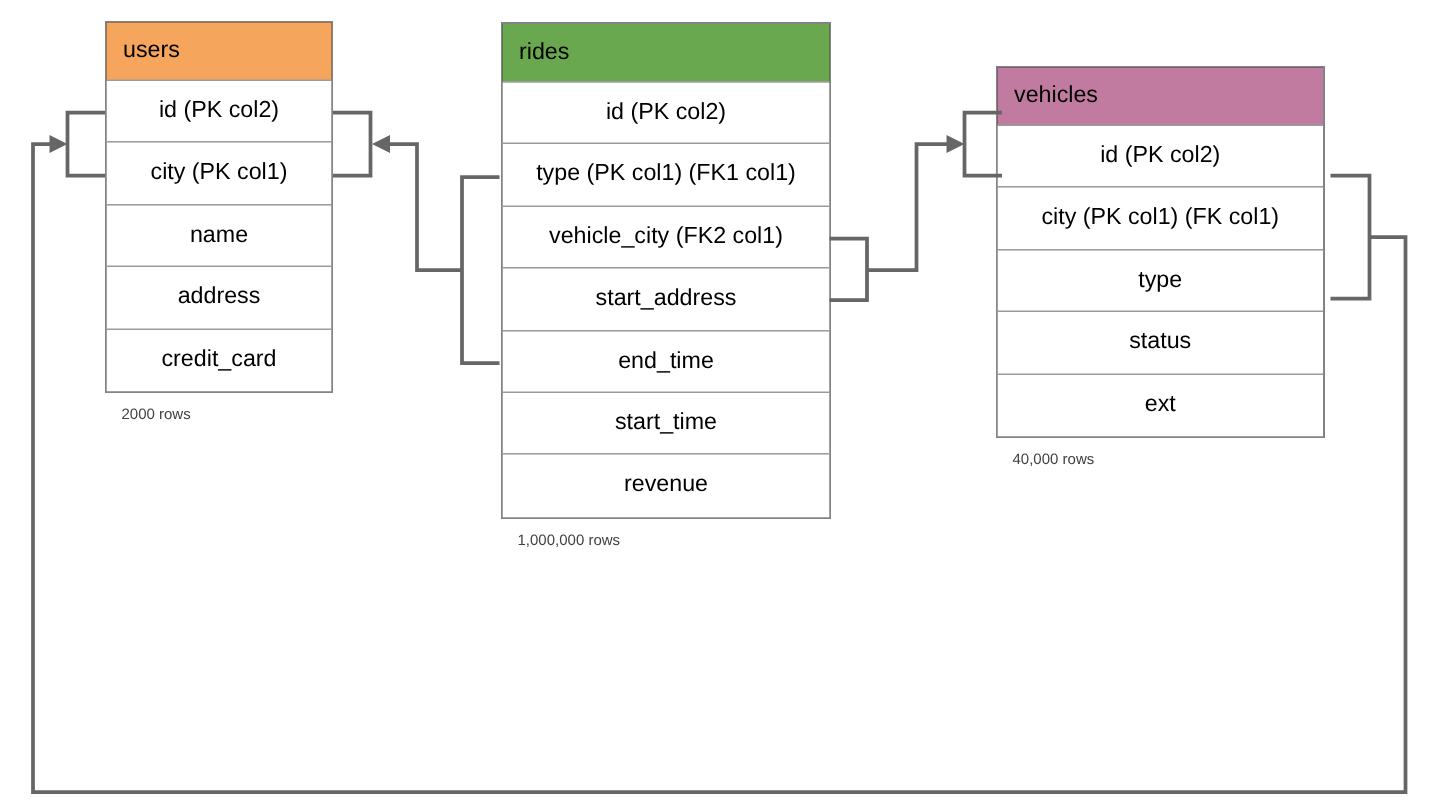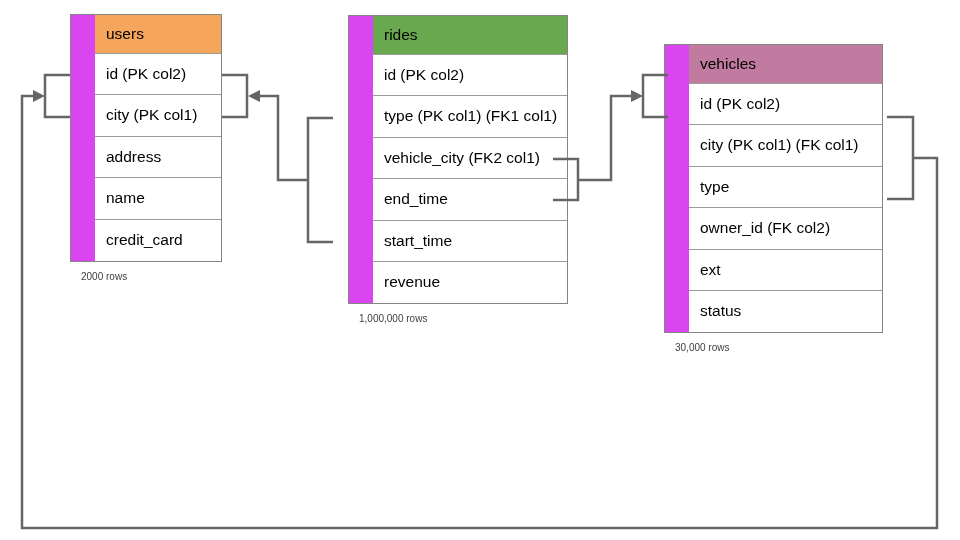--- a/index.html
+++ b/index.html
@@ -7,53 +7,53 @@
     position: relative;
     width: 960px;
     height: 540px;
     background: #ffffff;
     font-family: "Liberation Sans", sans-serif;
     overflow: hidden;
   }
   .tbl { position: absolute; }
   .tbl-box {
     border: 1.5px solid #848484;
-    background: #d946ef;
+    background: #000000;
     box-sizing: border-box;
-    padding-left: 24px;
   }
   .tbl-header {
     height: 39px;
     line-height: 38px;
     padding: 0 11px;
     font-size: 15.5px;
     color: #000000;
     border-bottom: 1px solid #9b9b9b;
     box-sizing: border-box;
   }
   .tbl-row {
     height: 41.4px;
     line-height: 40px;
     padding: 0 11px;
     font-size: 15.5px;
     color: #000000;
     border-bottom: 1px solid #9b9b9b;
     box-sizing: border-box;
     white-space: nowrap;
     background: #ffffff;
+    text-align: center;
   }
   .tbl-row:last-child { border-bottom: none; }
   .tbl-label {
     margin-top: 9px;
     padding-left: 11px;
     font-size: 10px;
     color: #404040;
   }
   .t-users    { left: 70px;  top: 14px; width: 152px; }
-  .t-rides    { left: 348px; top: 15px; width: 220px; }
+  .t-rides    { left: 334px; top: 15px; width: 220px; }
   .t-vehicles { left: 664px; top: 14px; width: 219px; margin-top: 30px; }
   #connector-layer {
     position: absolute;
     left: 0; top: 0;
     width: 960px; height: 540px;
     pointer-events: none;
     z-index: 5;
   }
   .connector { fill: none; stroke-width: 2.5px; }
   .arrowhead { stroke: none; }
@@ -62,56 +62,56 @@
 <body>
 
 <div id="canvas">
 
   <div class="tbl t-users">
     <div class="tbl-box">
       <div class="tbl-header" style="background: rgb(245, 165, 92);">users</div>
       <div>
           <div class="tbl-row">id (PK col2)</div>
           <div class="tbl-row">city (PK col1)</div>
+          <div class="tbl-row">name</div>
           <div class="tbl-row">address</div>
-          <div class="tbl-row">name</div>
           <div class="tbl-row">credit_card</div>
         </div>
     </div>
     <div class="tbl-label">2000 rows</div>
   </div>
 
   <div class="tbl t-rides">
     <div class="tbl-box">
       <div class="tbl-header" style="background: rgb(106, 168, 79);">rides</div>
       <div>
           <div class="tbl-row">id (PK col2)</div>
           <div class="tbl-row">type (PK col1) (FK1 col1)</div>
           <div class="tbl-row">vehicle_city (FK2 col1)</div>
+          <div class="tbl-row">start_address</div>
           <div class="tbl-row">end_time</div>
           <div class="tbl-row">start_time</div>
           <div class="tbl-row">revenue</div>
         </div>
     </div>
     <div class="tbl-label">1,000,000 rows</div>
   </div>
 
   <div class="tbl t-vehicles">
     <div class="tbl-box">
       <div class="tbl-header" style="background: rgb(194, 123, 160);">vehicles</div>
       <div>
           <div class="tbl-row">id (PK col2)</div>
           <div class="tbl-row">city (PK col1) (FK col1)</div>
           <div class="tbl-row">type</div>
-          <div class="tbl-row">owner_id (FK col2)</div>
+          <div class="tbl-row">status</div>
           <div class="tbl-row">ext</div>
-          <div class="tbl-row">status</div>
         </div>
     </div>
-    <div class="tbl-label">30,000 rows</div>
+    <div class="tbl-label">40,000 rows</div>
   </div>
 
   <svg id="connector-layer" viewBox="0 0 960 540" xmlns="http://www.w3.org/2000/svg">
 
     <path class="connector" d="M 222 75 H 247 V 117 H 222" stroke="#666666"></path>
     <path class="connector" d="M 333 118 H 308 V 242 H 333" stroke="#666666"></path>
     <path class="connector" d="M 308 180 H 278 V 96 H 259" stroke="#666666"></path>
     <polygon class="arrowhead" points="248,96 260,90 260,102" fill="#666666"></polygon>
 
     <path class="connector" d="M 553 159 H 578 V 200 H 553" stroke="#666666"></path>

